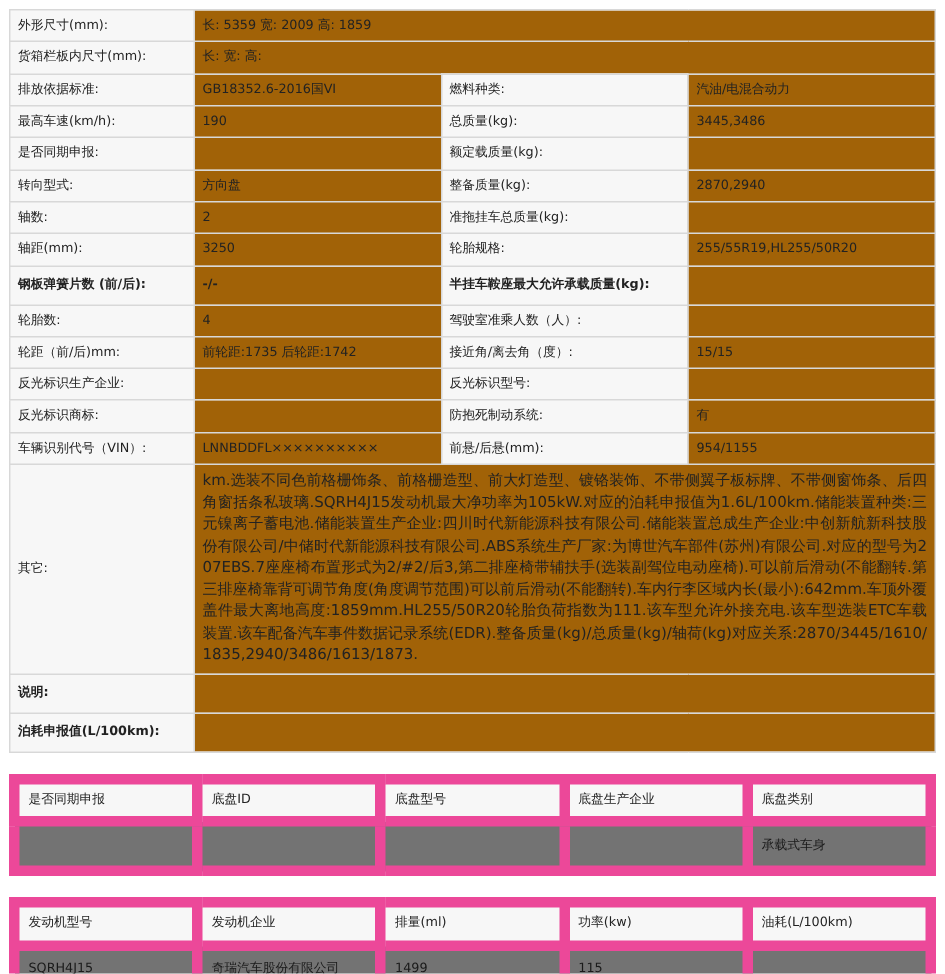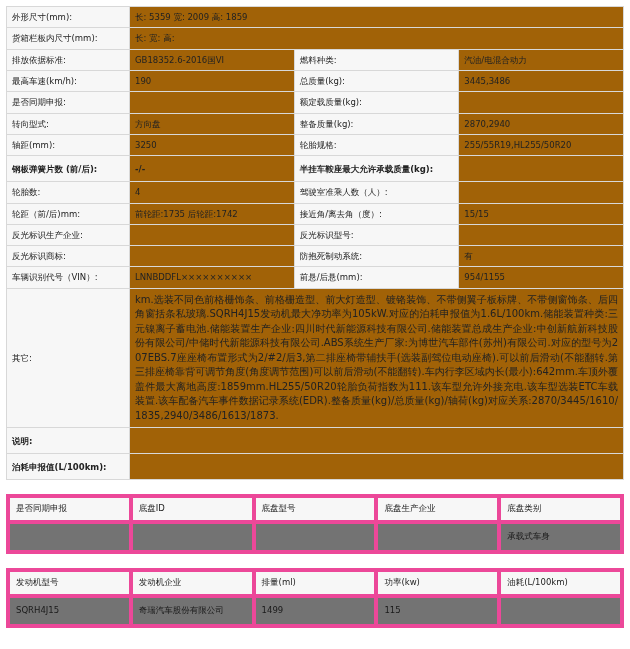--- a/index.html
+++ b/index.html
@@ -53,21 +53,21 @@
   .gap {
     height: 14px;
   }
   table.chassis, table.engine {
     width: 618px;
     margin: 0 auto;
     border-collapse: collapse;
     table-layout: fixed;
   }
   table.chassis td, table.engine td {
-    border: 4px solid #ec4899;
+    border: 7px solid #ec4899;
     padding: 5px 6px;
     vertical-align: middle;
     line-height: 1.4;
   }
   .hdr {
     background: #f7f7f7;
     color: #222;
   }
   .cell {
     background: #737373;
@@ -113,20 +113,26 @@
         <td class="val"></td>
       </tr>
 
       <tr>
         <td class="lbl w-lbl">转向型式:</td>
         <td class="val w-val">方向盘</td>
         <td class="lbl w-lbl">整备质量(kg):</td>
         <td class="val">2870,2940</td>
       </tr>
 
+      <tr>
+        <td class="lbl w-lbl">轴数:</td>
+        <td class="val w-val">2</td>
+        <td class="lbl w-lbl">准拖挂车总质量(kg):</td>
+        <td class="val"></td>
+      </tr>
 
       <tr>
         <td class="lbl w-lbl">轴距(mm):</td>
         <td class="val w-val">3250</td>
         <td class="lbl w-lbl">轮胎规格:</td>
         <td class="val">255/55R19,HL255/50R20</td>
       </tr>
 
       <tr class="tall">
         <td class="lbl w-lbl">钢板弹簧片数 (前/后):</td>

